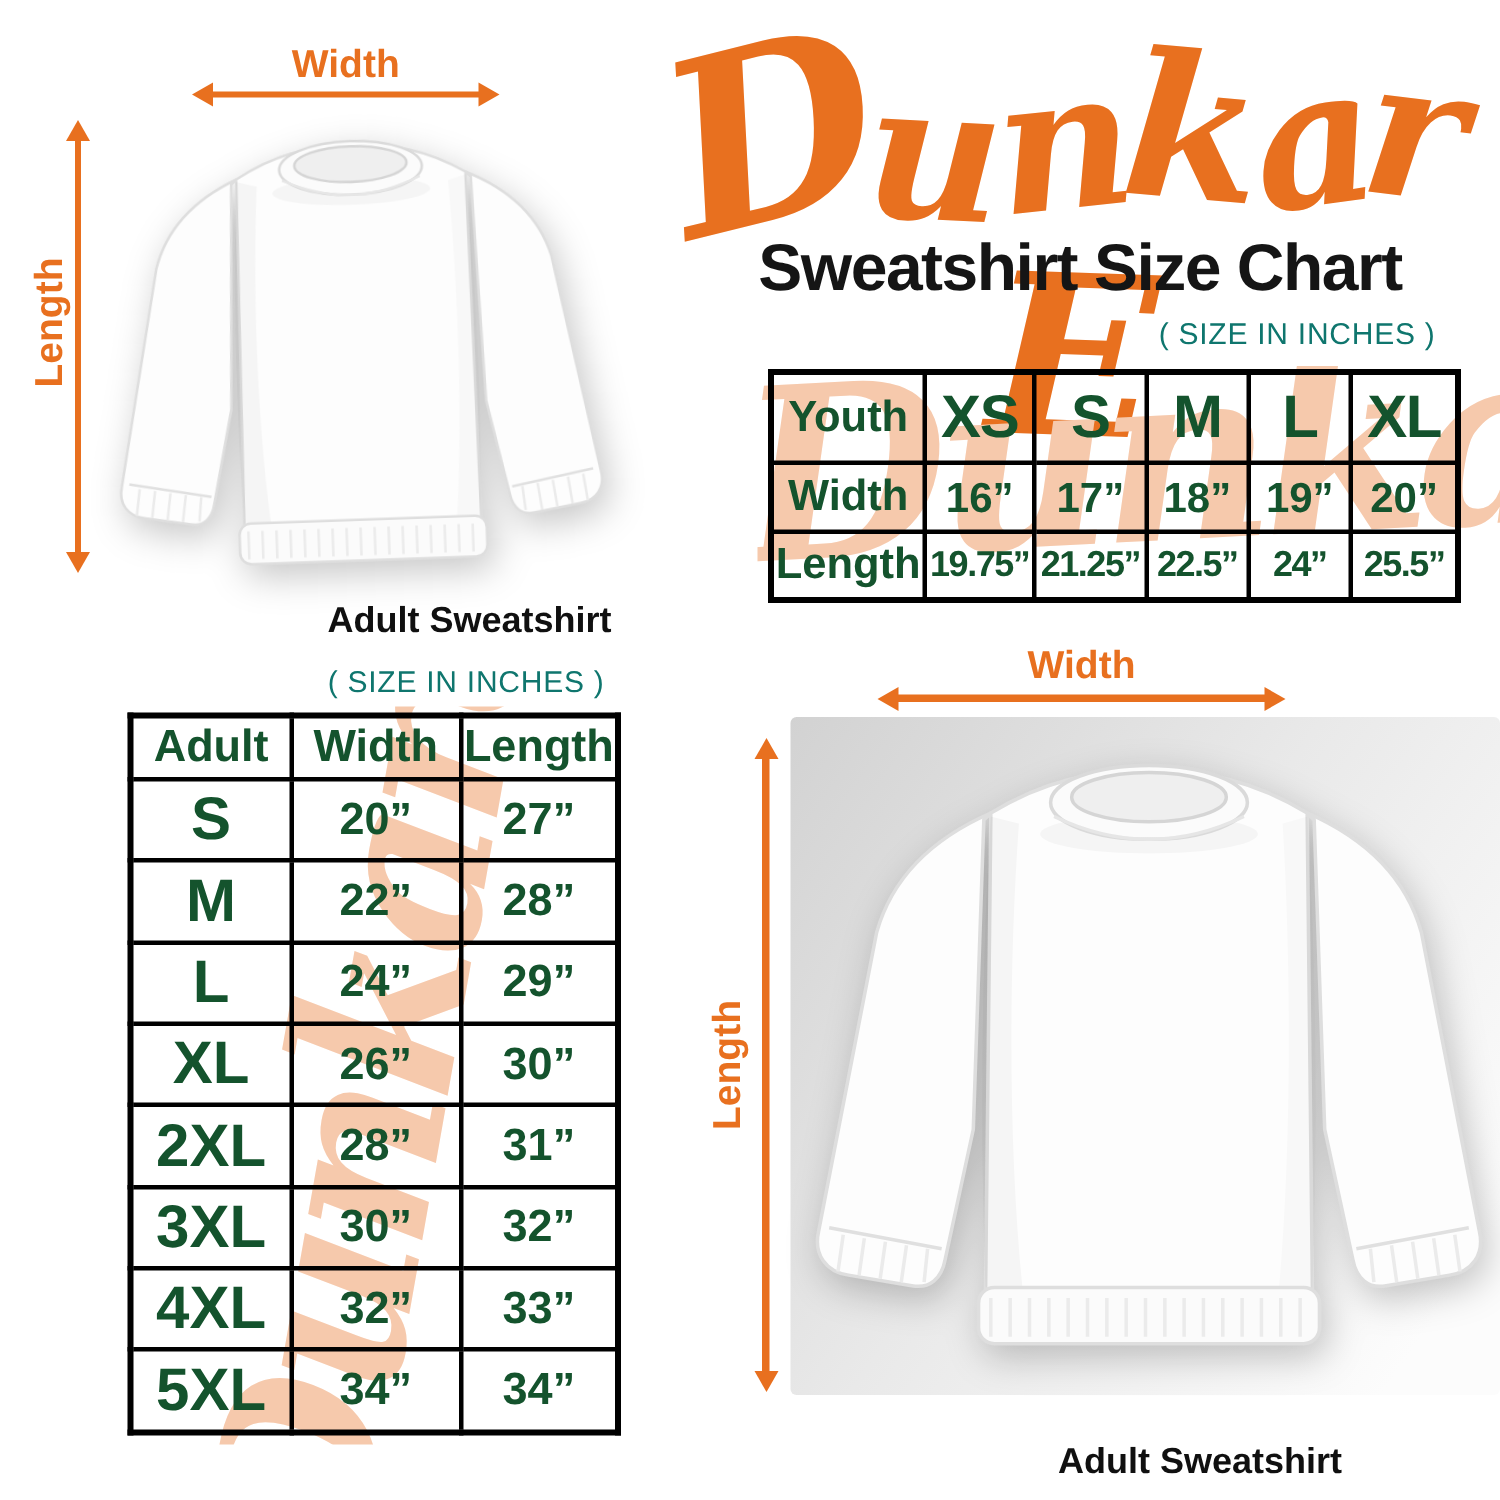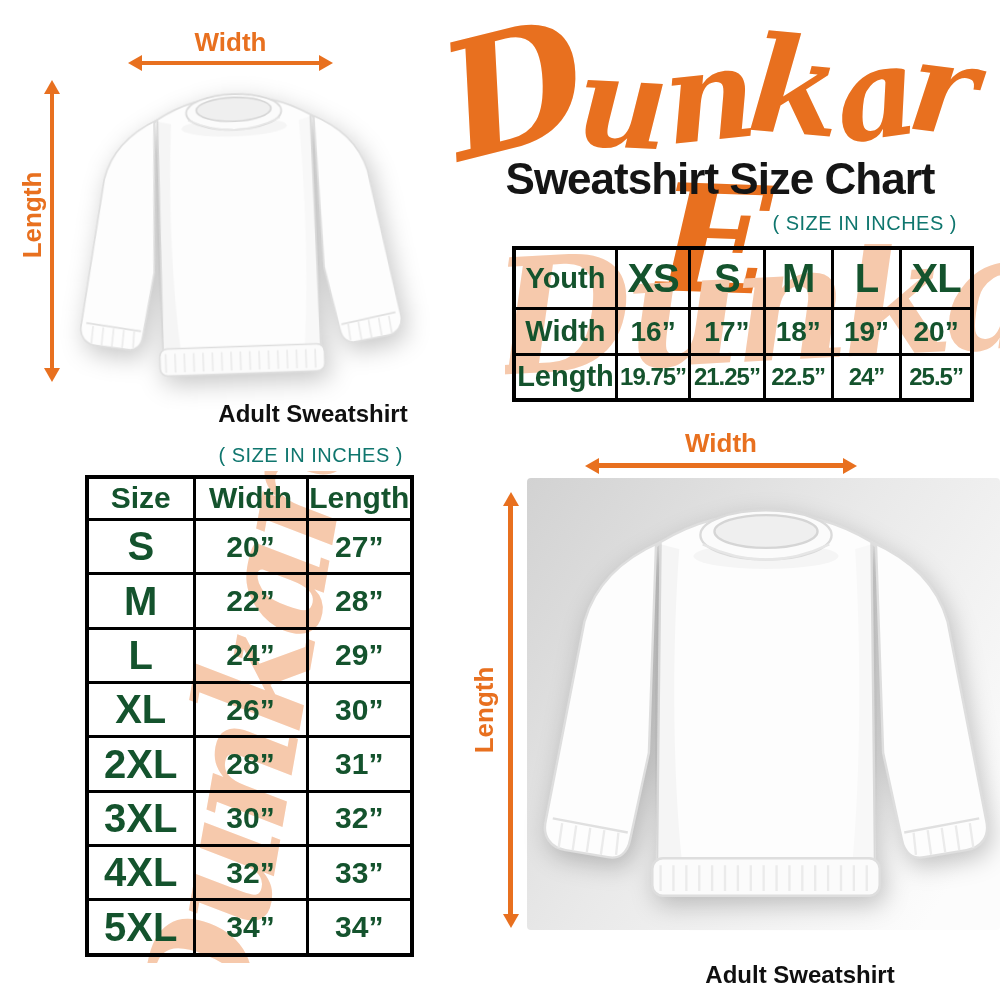--- a/index.html
+++ b/index.html
@@ -151,21 +151,21 @@
   <div class="table-wrap wrap-adult">
     <div class="watermark wm-adult">Dunkare</div>
     <table class="size-table adult-table">
       <colgroup>
           <col style="width:107px">
           <col style="width:113px">
           <col style="width:105px">
         </colgroup>
       <tbody>
         <tr>
-          <th>Size</th>
+          <th>Adult</th>
           <th>Width</th>
           <th>Length</th>
         </tr>
         <tr>
           <td class="szlab">S</td>
           <td>20”</td>
           <td>27”</td>
         </tr>
         <tr>
           <td class="szlab">M</td>

